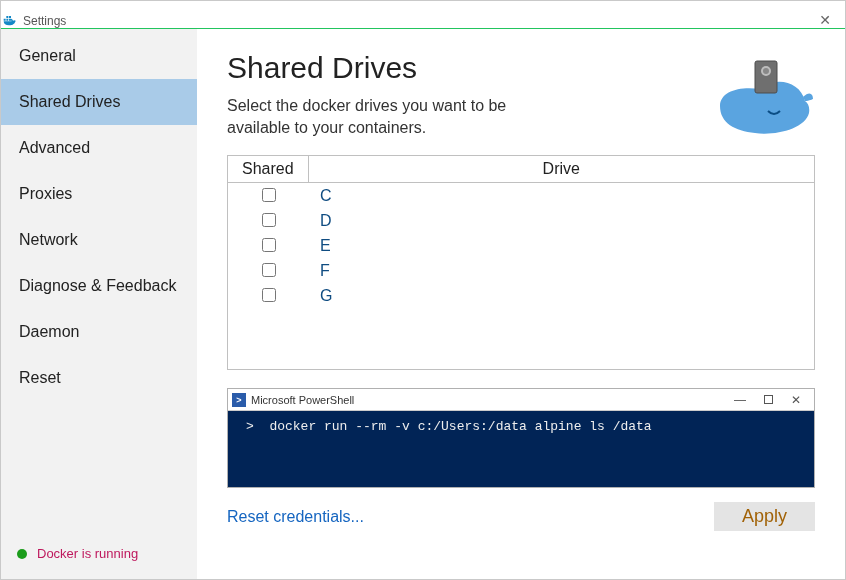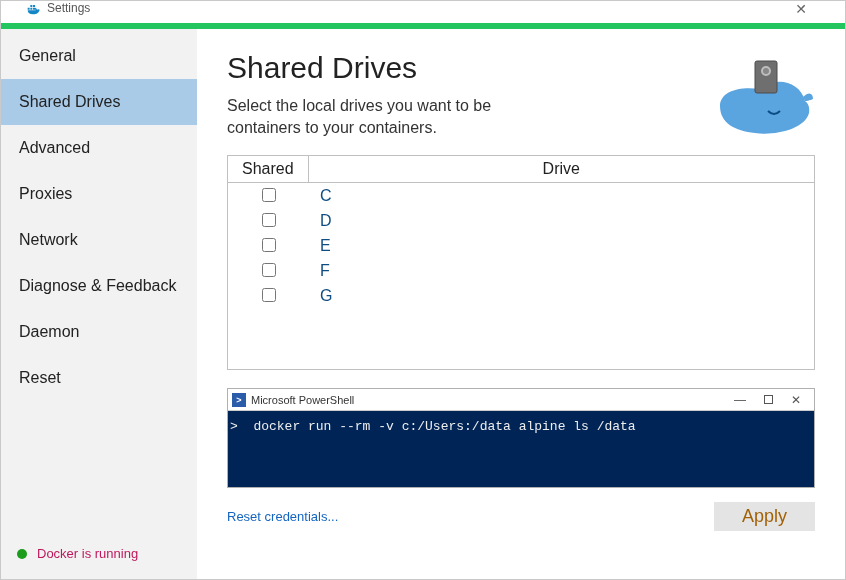--- a/index.html
+++ b/index.html
@@ -14,25 +14,25 @@
     width: 846px; height: 580px;
     background: #fff;
     border: 1px solid #c9c9c9;
     position: relative;
     display: flex;
     flex-direction: column;
   }
   .titlebar {
     height: 28px;
     display: flex;
-    align-items: flex-start;
-    padding: 0 24px;
+    align-items: flex-end;
+    padding: 0 0;
     font-size: 12px;
     color: #555;
-    border-bottom: 6px solid #22c55e;
+    border-bottom: 1px solid #22c55e;
   }
   .titlebar .whale-icon {
     width: 16px; height: 16px; margin-right: 6px;
   }
   .titlebar .title-text { flex: 1; }
   .titlebar .close {
     width: 40px; text-align: center;
     color: #666; font-size: 14px; cursor: pointer;
   }
   .body {
@@ -166,32 +166,32 @@
     display: inline-block;
     width: 9px; height: 9px;
     border: 1px solid #555;
   }
   .ps-body {
     flex: 1;
     background: #012456;
     color: #eeeeee;
     font-family: Consolas, "Courier New", monospace;
     font-size: 13px;
-    padding: 8px 2px;
+    padding: 8px 18px;
     white-space: pre;
     overflow: hidden;
   }
   .footer-row {
     display: flex;
     align-items: center;
     justify-content: space-between;
   }
   .reset-link {
     color: #1565c0;
-    font-size: 13px;
+    font-size: 16px;
     cursor: pointer;
   }
   .apply-btn {
     background: #e4e4e4;
     color: #a16207;
     border: none;
     padding: 4px 28px;
     font-size: 18px;
   }
 </style>
@@ -243,21 +243,21 @@
         <span class="dot"></span>
         <span>Docker is running</span>
       </div>
     </div>
 
     <div class="content">
 
       <div class="header-row">
         <div class="header-text">
           <h1 class="page-title">Shared Drives</h1>
-          <div class="page-subtitle">Select the local drives you want to be containers to your containers.</div>
+          <div class="page-subtitle">Select the docker drives you want to be available to your containers.</div>
         </div>
         <div class="logo-area">
           <svg viewBox="0 0 110 90" width="110" height="90">
 
             <path fill="#5aa4e0" d="M15 55 C15 40 35 35 55 38 C70 25 95 30 100 50 C103 52 105 56 104 62 C100 78 70 85 50 82 C30 80 15 72 15 55 Z"></path>
 
             <path stroke="#0b4d84" stroke-width="2" fill="none" d="M63 60 q6 6 12 0"></path>
 
             <rect x="50" y="10" width="22" height="32" rx="2" fill="#6f6f6f"></rect>
             <rect x="50" y="10" width="22" height="32" rx="2" fill="none" stroke="#4d4d4d" stroke-width="1"></rect>

